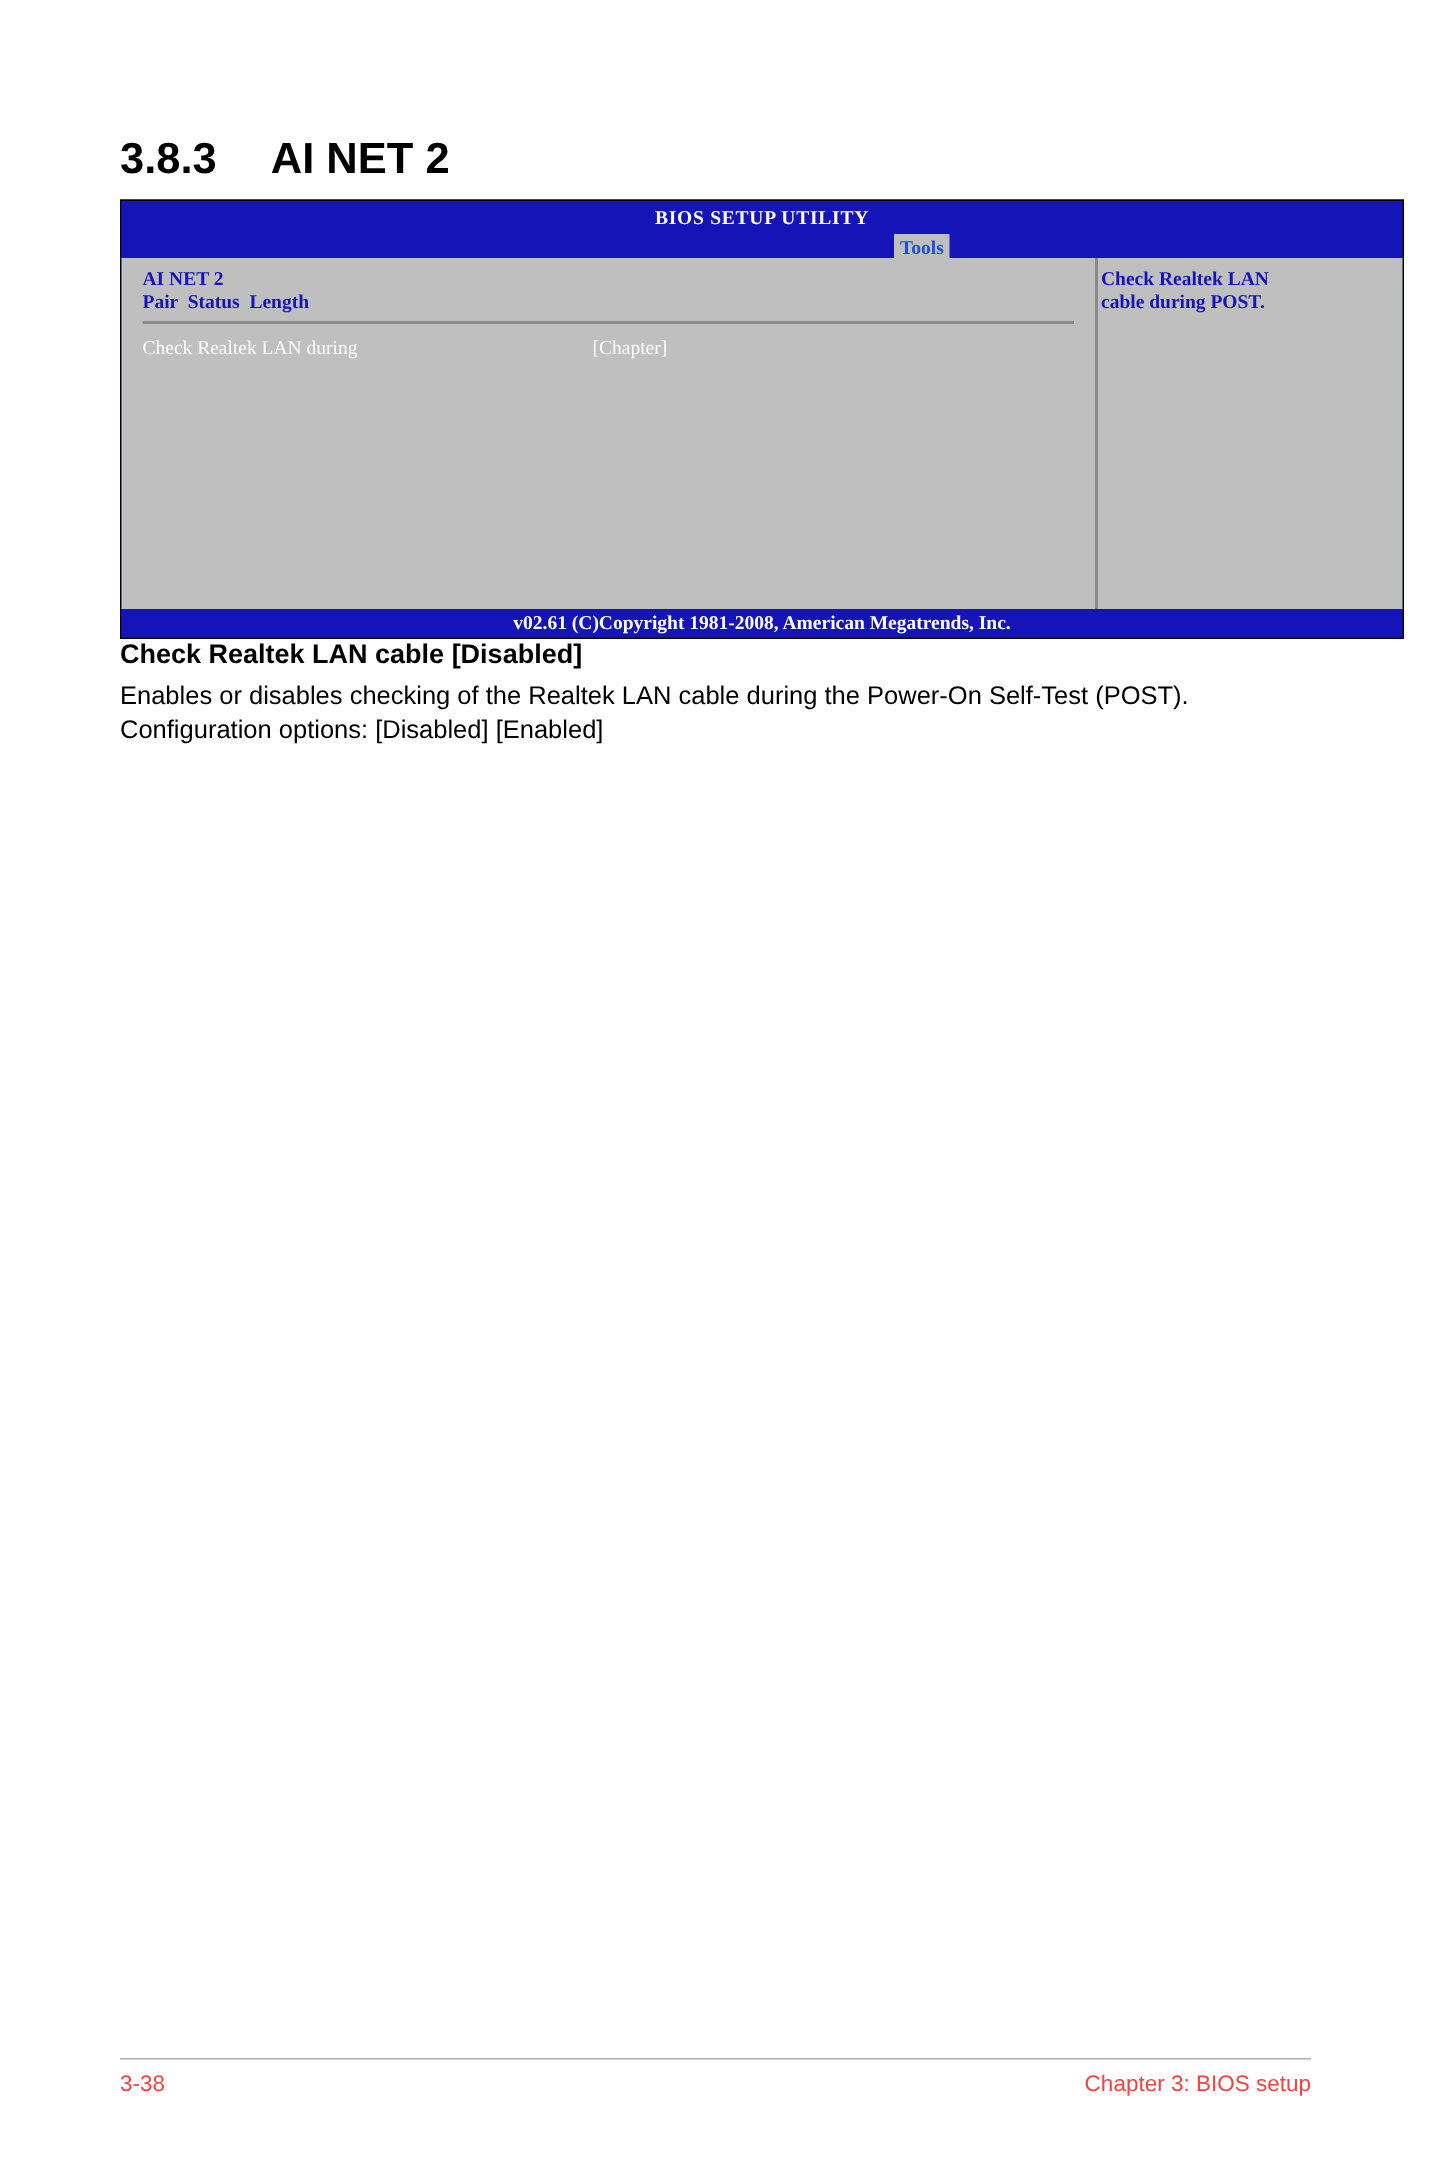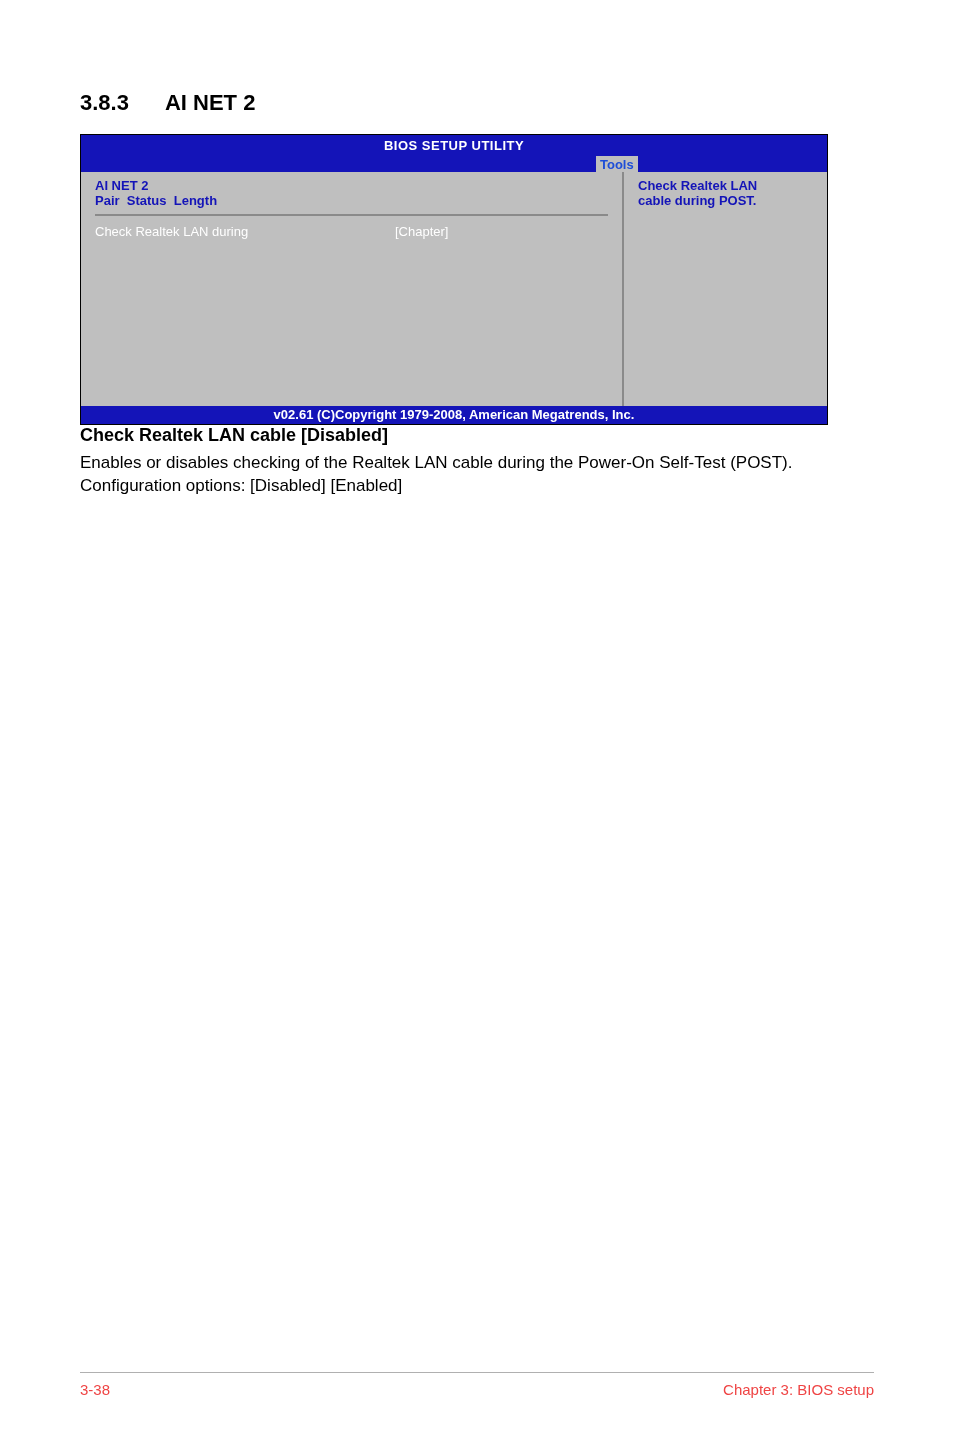--- a/index.html
+++ b/index.html
@@ -7,33 +7,33 @@
   body {
     background: #ffffff;
     font-family: Arial, Helvetica, sans-serif;
     color: #000;
     padding: 90px 80px 40px 80px;
     display: flex;
     flex-direction: column;
   }
   .main { flex: 1; }
   .section-heading {
-    font-size: 22px;
+    font-size: 29px;
     font-weight: bold;
-    margin-bottom: 18px;
     display: flex;
     gap: 36px;
   }
   .bios {
-    width: 748px;
+    width: 856px;
     border: 1px solid #000;
-    font-family: Liberation Sans, sans-serif;
+    font-family: Liberation Serif, serif;
     font-size: 13px;
     color: #fff;
     background: #1414b8;
+    margin-top: 10px;
   }
   .bios-title {
     background: #1414b8;
     text-align: center;
     padding: 3px 0 1px 0;
     font-weight: bold;
     letter-spacing: 0.5px;
   }
   .bios-menubar {
     background: #1414b8;
@@ -71,21 +71,21 @@
     height: 180px;
   }
   .bios-row {
     display: flex;
     color: #ffffff;
   }
   .bios-row .label { width: 300px; }
   .bios-right {
     width: 205px;
     border-left: 2px solid #8a8a8a;
-    padding: 6px 14px;
+    padding: 6px 2px;
     color: #1414b8;
     font-weight: bold;
     white-space: pre;
     line-height: 15px;
   }
   .bios-footer {
     background: #1414b8;
     color: #fff;
     text-align: center;
     padding: 1px 0 2px 0;
@@ -130,21 +130,21 @@
         <div class="bios-left-content">
           <div class="bios-row">
             <div class="label">Check Realtek LAN during</div>
             <div class="value">[Chapter]</div>
           </div>
         </div>
       </div>
       <div class="bios-right">Check Realtek LAN
 cable during POST.</div>
     </div>
-    <div class="bios-footer">v02.61 (C)Copyright 1979-2008, American Megatrends, Inc.</div>
+    <div class="bios-footer">v02.61 (C)Copyright 1981-2008, American Megatrends, Inc.</div>
   </div>
 
   <div class="subheading">Check Realtek LAN cable [Disabled]</div>
   <div class="body-text">Enables or disables checking of the Realtek LAN cable during the Power-On Self-Test (POST). Configuration options: [Disabled] [Enabled]</div>
 </div>
 
 <div class="page-footer">
   <span>3-38</span>
   <span>Chapter 3: BIOS setup</span>
 </div>

